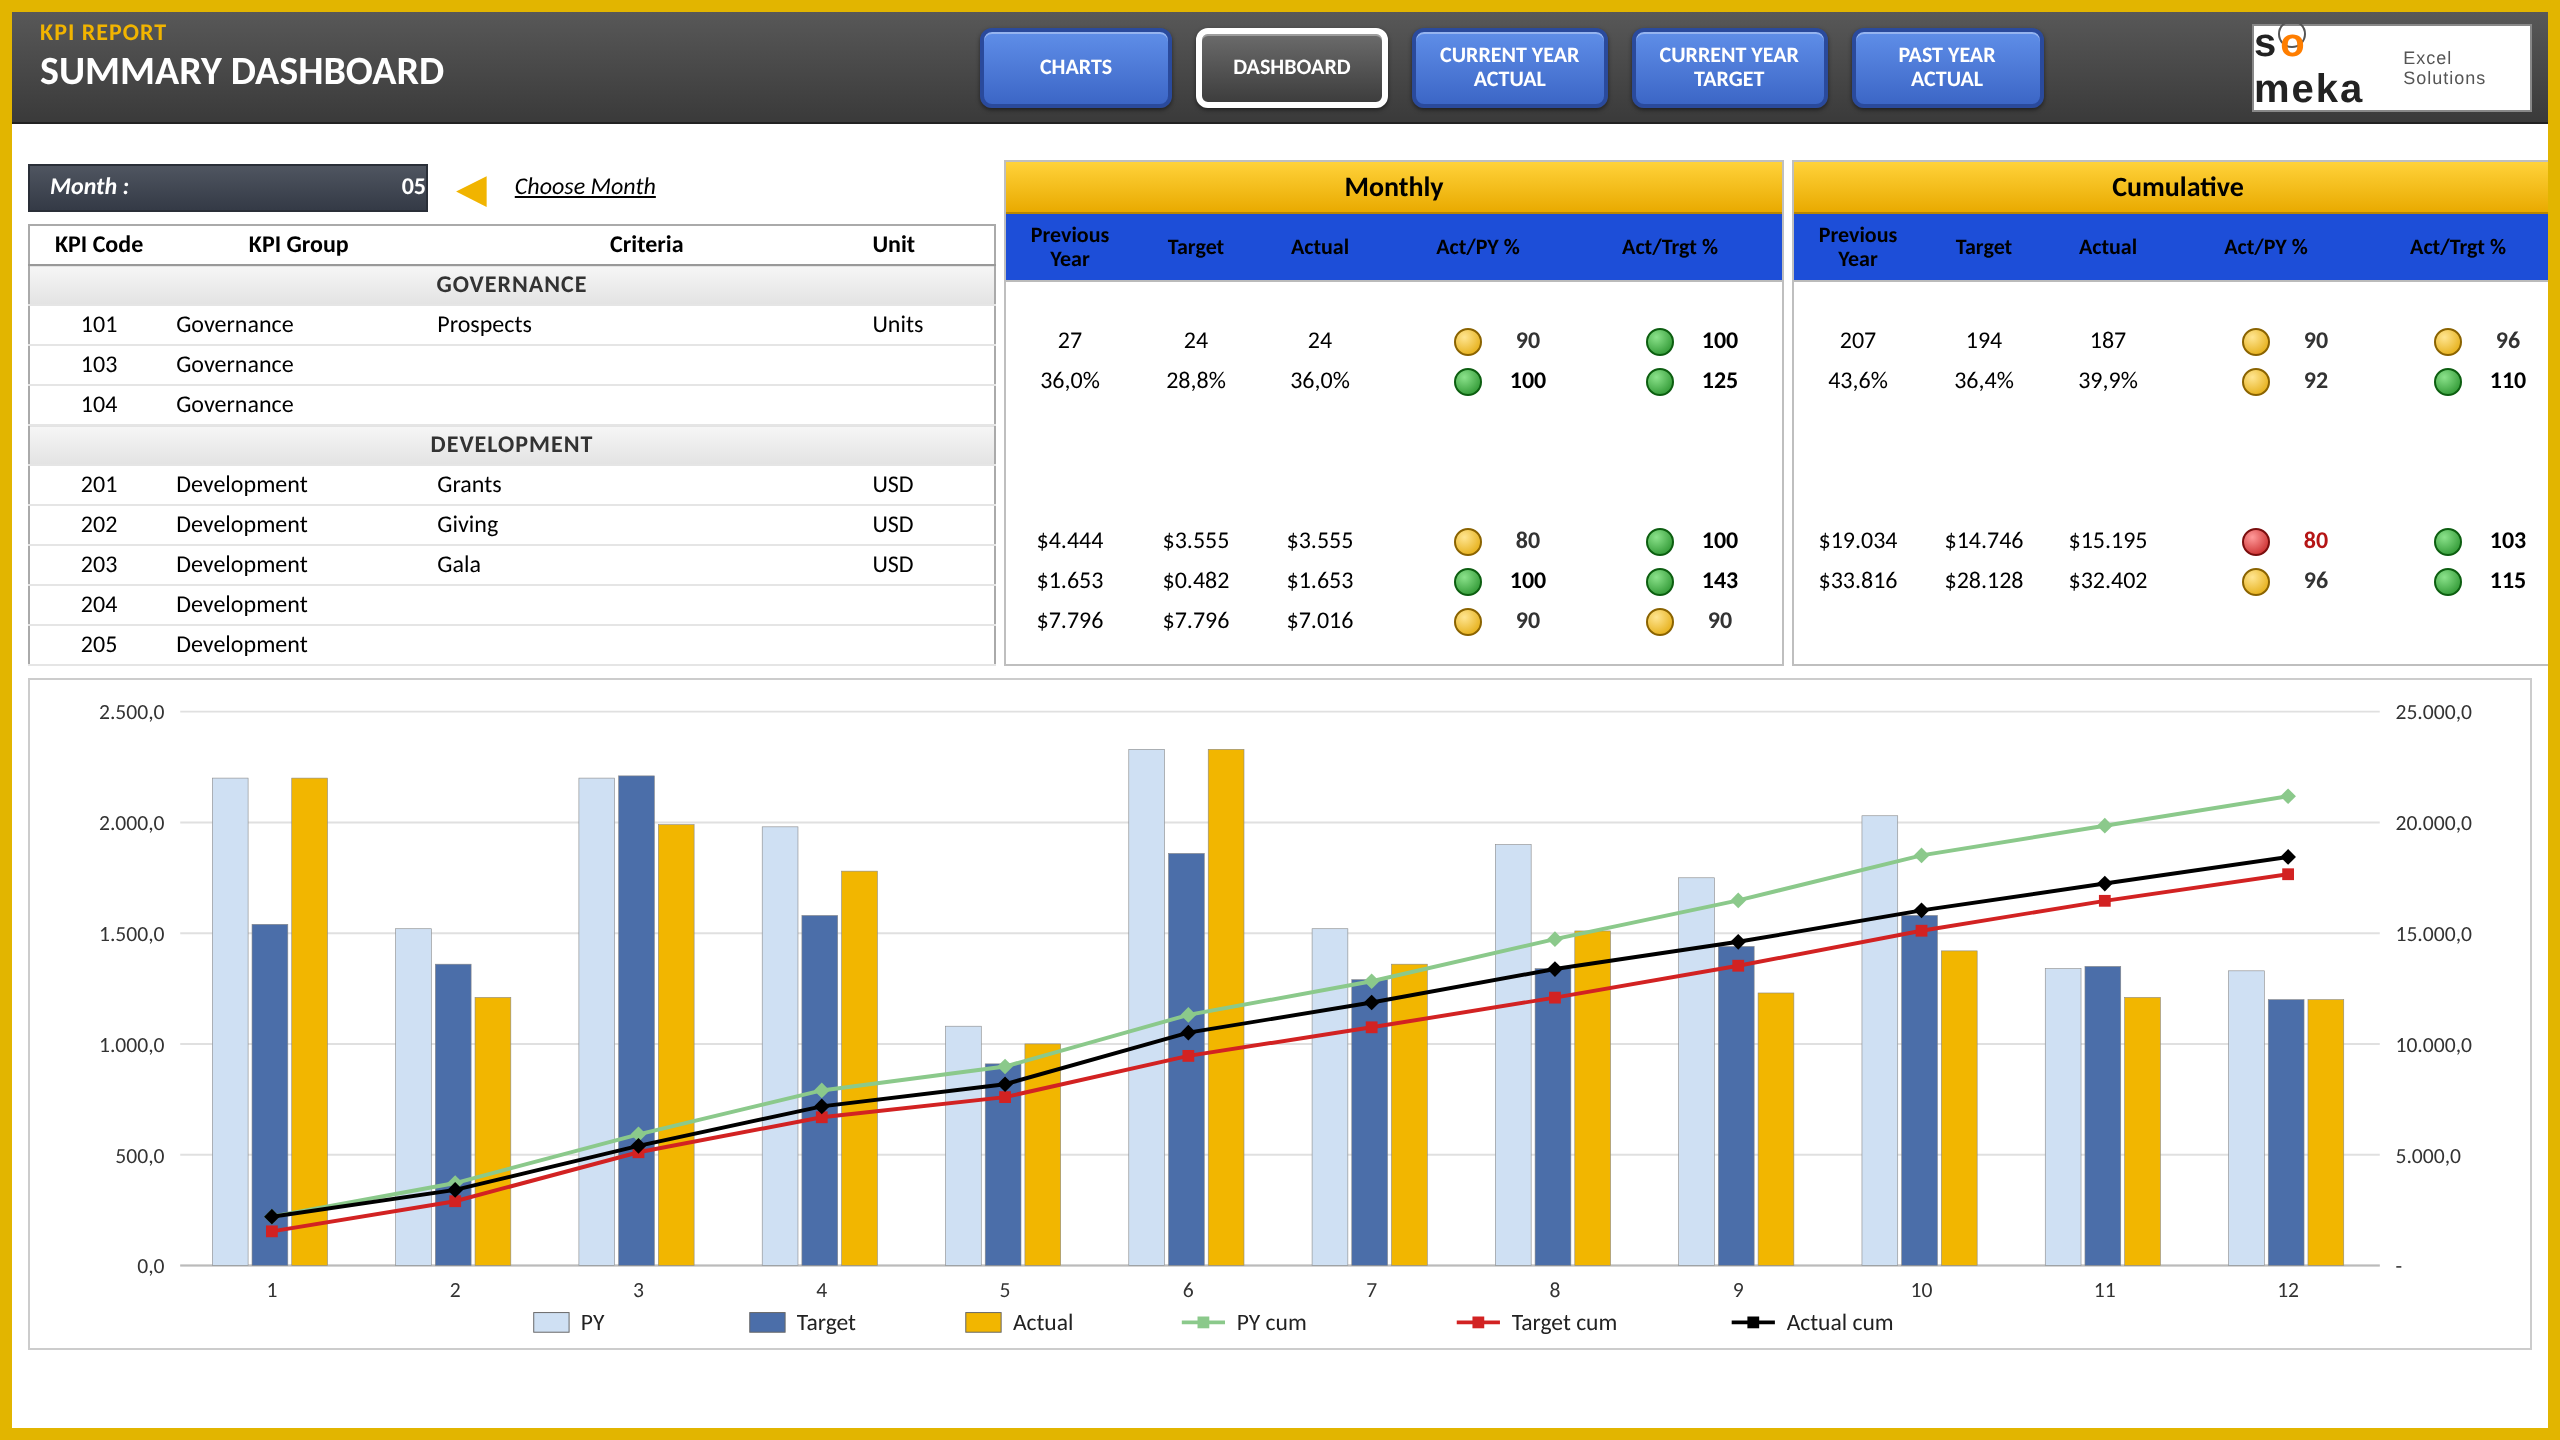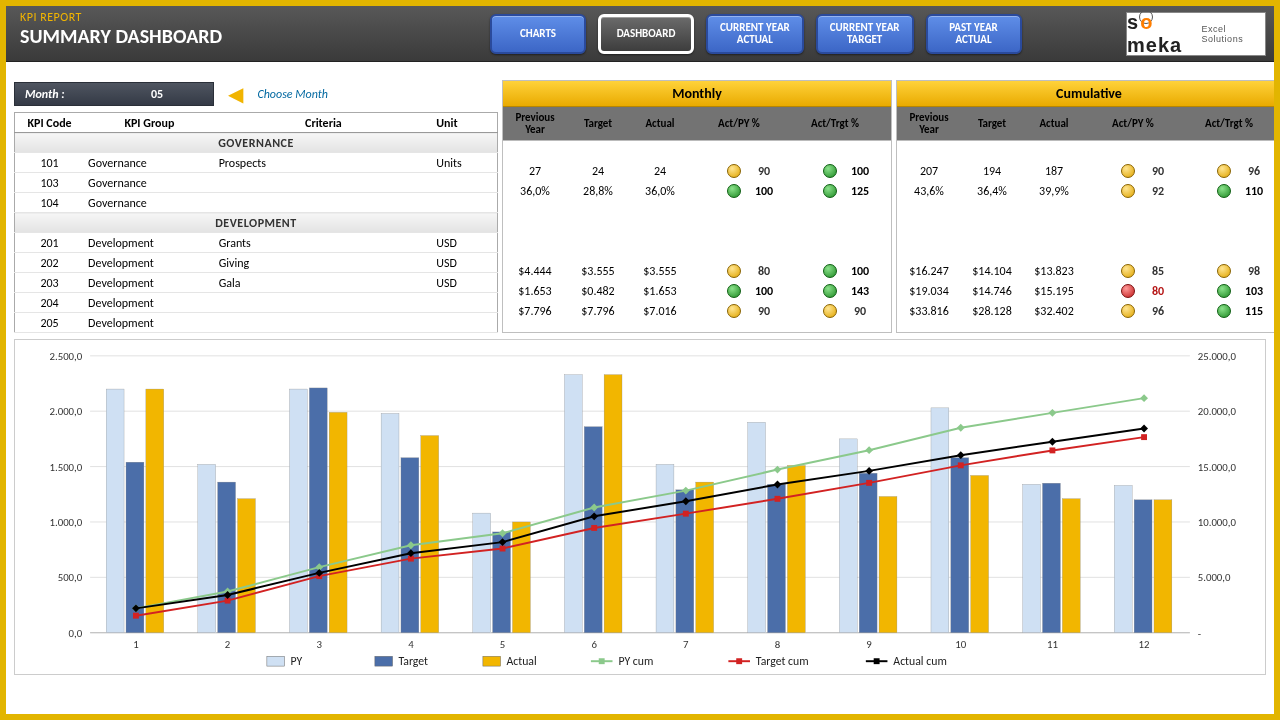--- a/index.html
+++ b/index.html
@@ -13,21 +13,21 @@
   }
   .header {
     background: linear-gradient(#585858,#3a3a3a);
     color: #fff;
     height: 56px;
     display: flex;
     align-items: stretch;
     border-bottom: 1px solid #222;
   }
   .title-block { padding: 4px 14px; flex: 0 0 480px; }
-  .kicker { font-size: 12px; font-weight: normal; color: #f1b400; letter-spacing: .5px; }
+  .kicker { font-size: 12px; font-weight: bold; color: #f1b400; letter-spacing: .5px; }
   .title  { font-size: 20px; font-weight: bold; color: #fff; }
   .nav { display:flex; align-items:center; gap:12px; padding:6px 4px; }
   .nav-btn {
     display:flex; flex-direction:column; justify-content:center; align-items:center;
     min-width:96px; height:40px; padding:2px 12px;
     border-radius:6px; font-size:11px; font-weight:bold; color:#fff;
     background: linear-gradient(#5f8ee8,#3c66c6);
     border: 2px solid #2a4a9c;
     text-align:center; line-height:1.05;
     box-shadow: inset 0 1px 0 rgba(255,255,255,.35), 0 1px 2px rgba(0,0,0,.5);
@@ -56,23 +56,23 @@
   }
 
   
   .month-row { display:flex; align-items:center; gap:14px; margin-bottom:4px; height:28px;}
   .month-pill {
     display:flex; align-items:center; width:200px; height:24px;
     background:linear-gradient(#4f5560,#343a46);
     border:1px solid #2a2f38;
   }
   .month-pill .lbl { color:#fff; font-weight:bold; font-style:italic; padding:0 10px; flex:0 0 86px;}
-  .month-pill .val { color:#fff; font-weight:bold; flex:1; text-align:center; }
+  .month-pill .val { color:#fff; font-weight:bold; flex:1; text-align:right; }
   .month-arrow { color:#f1b400; font-size:20px; }
-  .month-hint { color:#0369a1; font-style:italic; }
+  .month-hint { color:#000000; font-style:italic;text-decoration:underline; }
 
   .left-table { border:1px solid #aaa; border-collapse:collapse; width:100%; table-layout:fixed;}
   .left-table th, .left-table td { border-bottom:1px solid #e5e5e5; padding:2px 4px; height:20px;}
   .left-table thead th { background:#fff; color:#000; font-weight:bold; border-bottom:1px solid #999; }
   .section-row td {
     background:linear-gradient(#f6f6f6,#e3e3e3);
     font-weight:bold; text-align:center; letter-spacing:.5px; color:#333;
   }
   .c-code { width:64px; text-align:center; }
   .c-group{ width:120px; }
@@ -86,21 +86,21 @@
     height:26px; display:flex; align-items:center; justify-content:center;
     font-weight:bold; font-size:14px; color:#000;
     border-bottom:1px solid #b88600;
   }
   .panel-head, .panel-row {
     display:grid;
     grid-template-columns: 64px 62px 62px 50px 46px 50px 46px;
     align-items:center;
   }
   .panel-head {
-    background:#737373; font-weight:bold; font-size:11px; text-align:center;
+    background:#1d4ed8; font-weight:bold; font-size:11px; text-align:center;
     height:34px; border-bottom:1px solid #bbb;
   }
   .panel-head div { padding:2px 2px; line-height:1.05;}
   .panel-row { height:20px; font-size:12px; }
   .panel-row div { text-align:center; }
   .panel-spacer { height:20px; }
   .panel-row .dot { justify-self:end; padding-right:2px;}
   .dot {
     width:14px; height:14px; border-radius:50%;
     display:inline-block; border:1px solid #555;
@@ -353,29 +353,20 @@
         <div class="panel-row">
           <div></div>
           <div></div>
           <div></div>
           <div></div>
           <div></div>
           <div></div>
           <div></div>
         </div>
         <div class="panel-spacer"></div>
-        <div class="panel-row">
-          <div>$16.247</div>
-          <div>$14.104</div>
-          <div>$13.823</div>
-          <div class="dot y"></div>
-          <div class="num y">85</div>
-          <div class="dot y"></div>
-          <div class="num y">98</div>
-        </div>
         <div class="panel-row">
           <div>$19.034</div>
           <div>$14.746</div>
           <div>$15.195</div>
           <div class="dot r"></div>
           <div class="num r">80</div>
           <div class="dot g"></div>
           <div class="num g">103</div>
         </div>
         <div class="panel-row">

